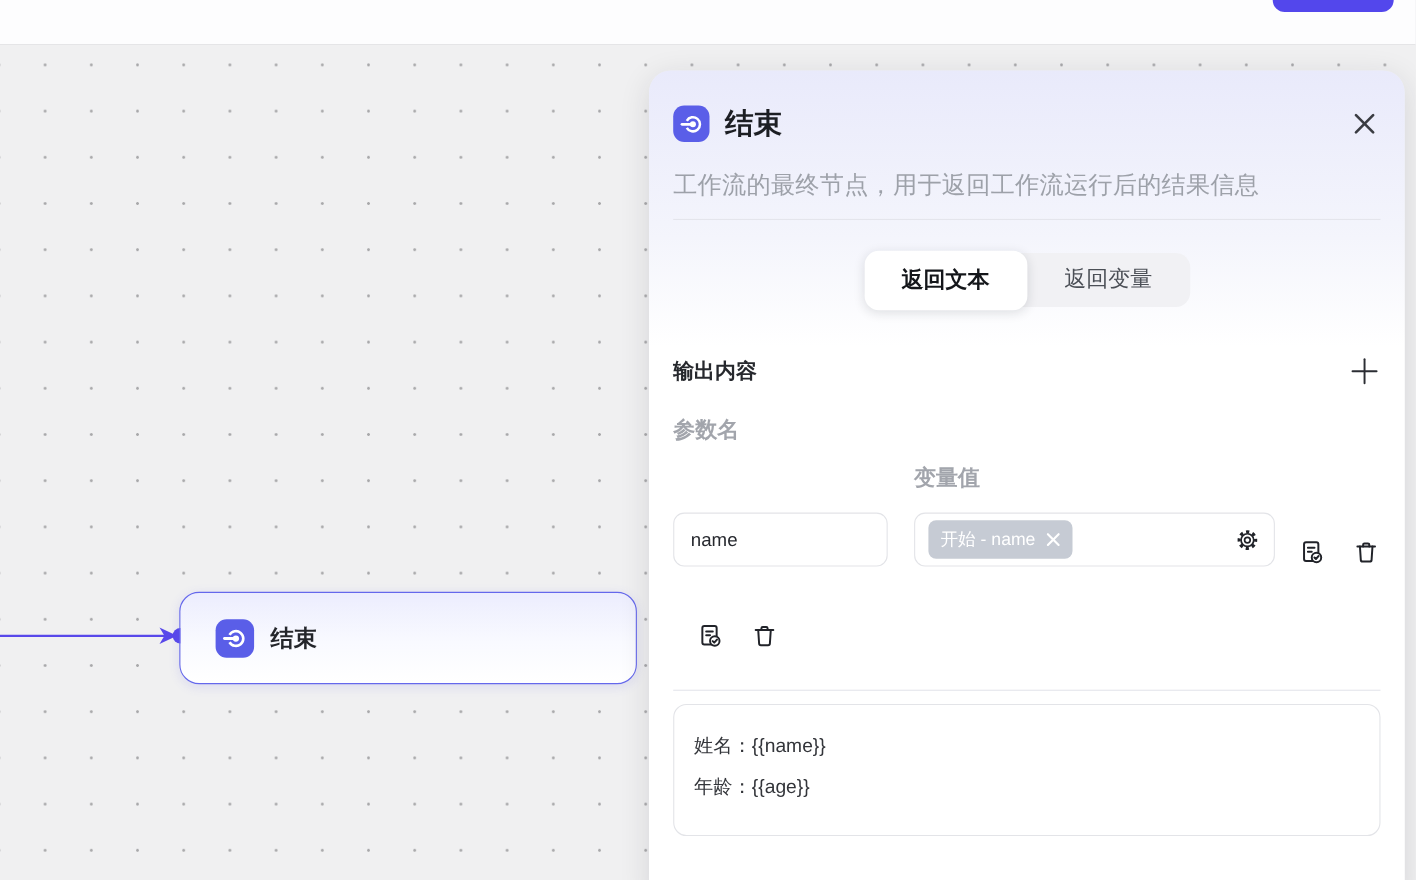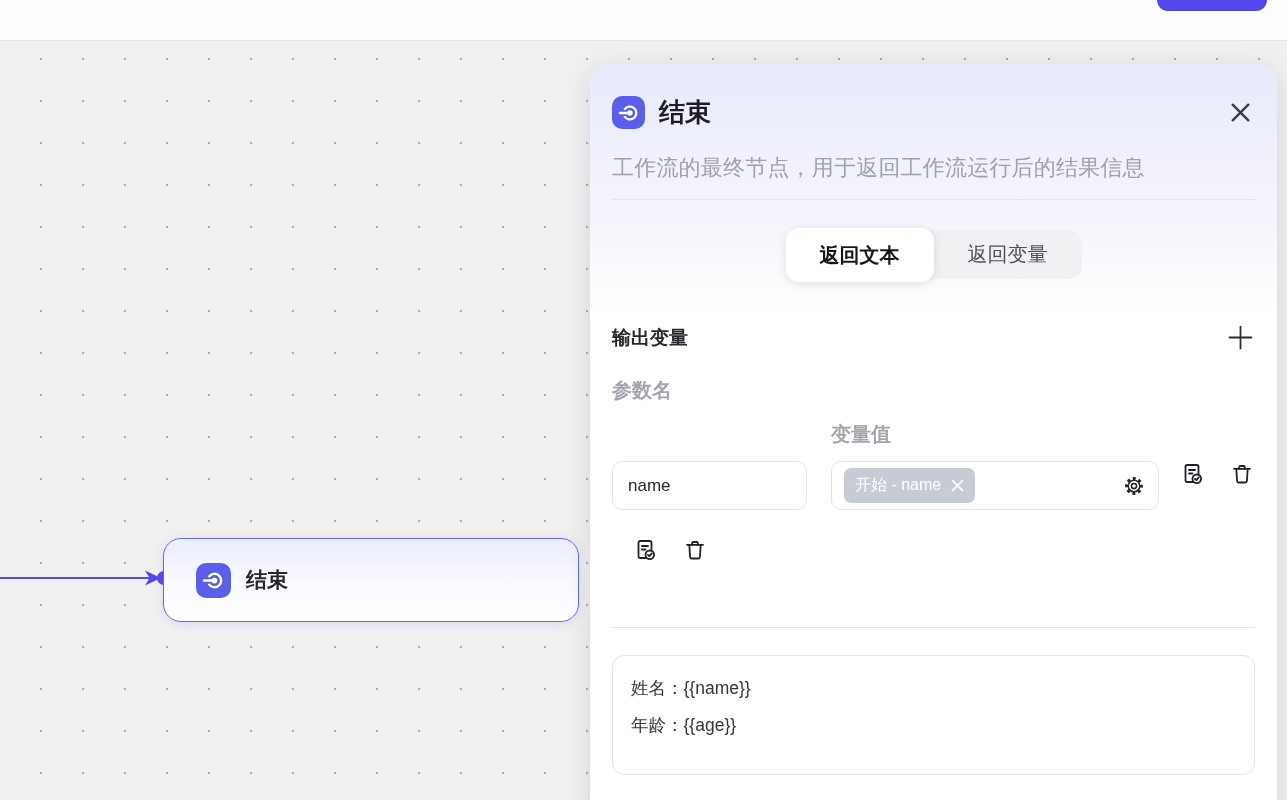--- a/index.html
+++ b/index.html
@@ -91,21 +91,21 @@
   }
   
   .section-header{display:flex;align-items:center;margin-top:44px;}
   .section-header.content{margin-top:23px;}
   .section-title{font-size:19px;font-weight:700;color:#26282d;}
   .add-button{margin-left:auto;background:none;border:none;cursor:pointer;display:flex;padding:2px;}
   .add-button svg{stroke:#2b2d33;stroke-width:1.7;stroke-linecap:round;}
   .col-headers{display:flex;margin-top:25px;font-size:20px;color:#a2a5ac;font-weight:bold;}
   .col-name{width:195px;}
   .col-value{margin-left:24px;margin-top:44px;}
-  .var-row{display:flex;align-items:flex-start;margin-top:13px;height:54px;}
+  .var-row{display:flex;align-items:flex-end;margin-top:13px;height:54px;}
   .var-row + .var-row{margin-top:22px;}
   .name-input{
     width:195px;height:49px;border:1px solid var(--field_border);border-radius:10px;
     background:#fff;padding:0 15px;font-size:17px;color:#26282e;
     font-family:"Liberation Sans","DejaVu Sans",sans-serif;outline:none;
   }
   .value-field{
     flex:1;height:49px;margin-left:24px;border:1px solid var(--field_border);
     border-radius:10px;background:#fff;display:flex;align-items:center;
     padding:0 12px;cursor:text;
@@ -117,22 +117,22 @@
   .tag-close{display:flex;cursor:pointer;}
   .tag-close svg{stroke:#fff;stroke-width:1.8;stroke-linecap:round;}
   .gear-button{margin-left:auto;background:none;border:none;cursor:pointer;display:flex;padding:1px;}
   .icon-dark{stroke:#212329;fill:none;}
   .row-action{background:none;border:none;cursor:pointer;display:flex;padding:1px;}
   .doc-check{margin-left:21px;}
   .trash{margin-left:23px;}
   
   .info-icon{margin-left:12px;display:flex;}
   .content-box{
-    margin-top:27px;height:120px;border:1px solid var(--field_border);
-    border-radius:12px;background:#fff;padding:14px 18px;cursor:text;
+    margin-top:12px;height:120px;border:1px solid var(--field_border);
+    border-radius:12px;background:#fff;padding:19px 18px;cursor:text;
   }
   .content-line{font-size:17.5px;color:#33353a;line-height:37px;white-space:pre;}
 </style>
 </head>
 <body>
 
 <div class="topbar">
   <button class="run-button"></button>
 </div>
 
@@ -180,21 +180,21 @@
   <hr class="divider">
 
   <div class="tabs-wrap">
     <div class="tabs">
       <div class="tab active">返回文本</div>
       <div class="tab">返回变量</div>
     </div>
   </div>
 
   <div class="section-header">
-    <span class="section-title">输出变量</span>
+    <span class="section-title">输出内容</span>
     <button class="add-button">
       <svg width="25" height="25" viewBox="0 0 24 24" fill="none">
         <line x1="12" y1="1.5" x2="12" y2="22.5"></line>
         <line x1="1.5" y1="12" x2="22.5" y2="12"></line>
       </svg>
     </button>
   </div>
 
   <div class="col-headers">
     <span class="col-name">参数名</span>

